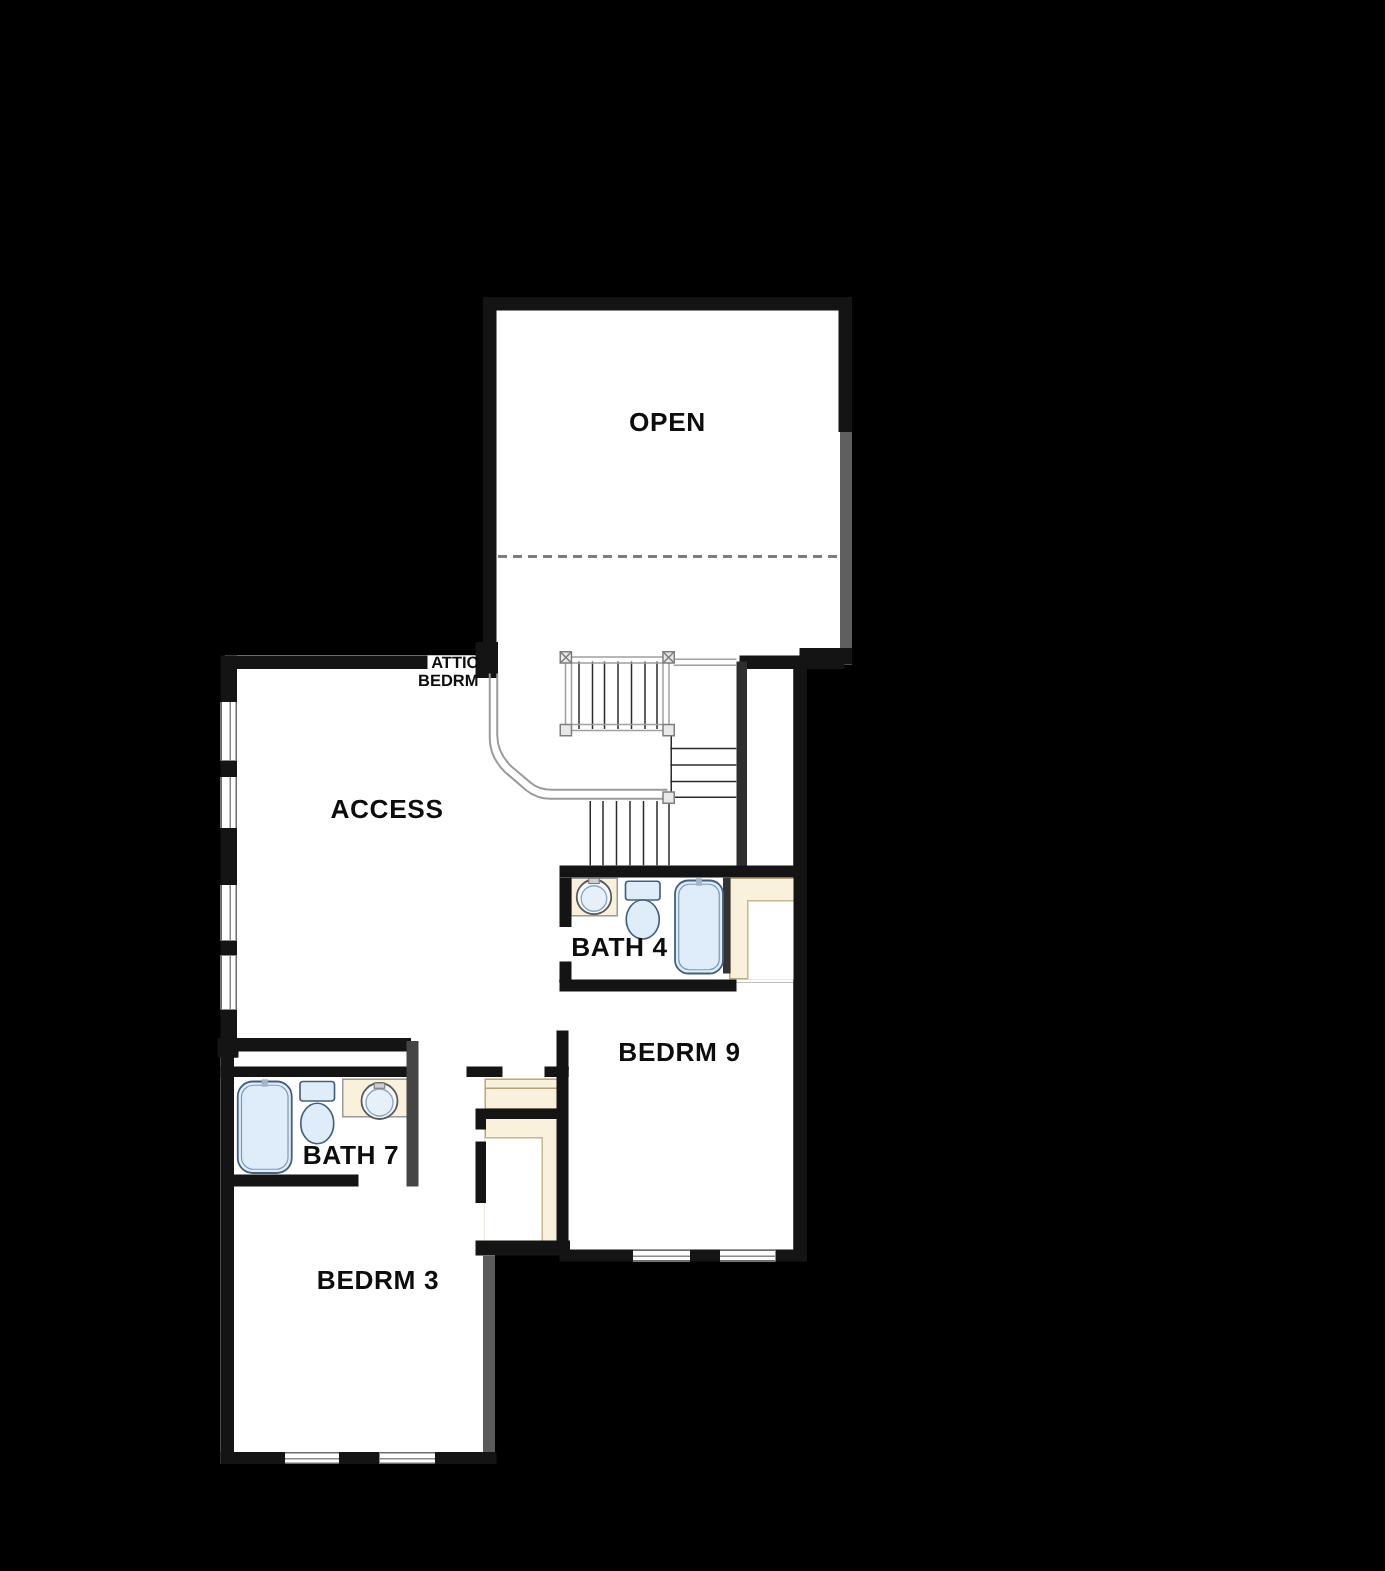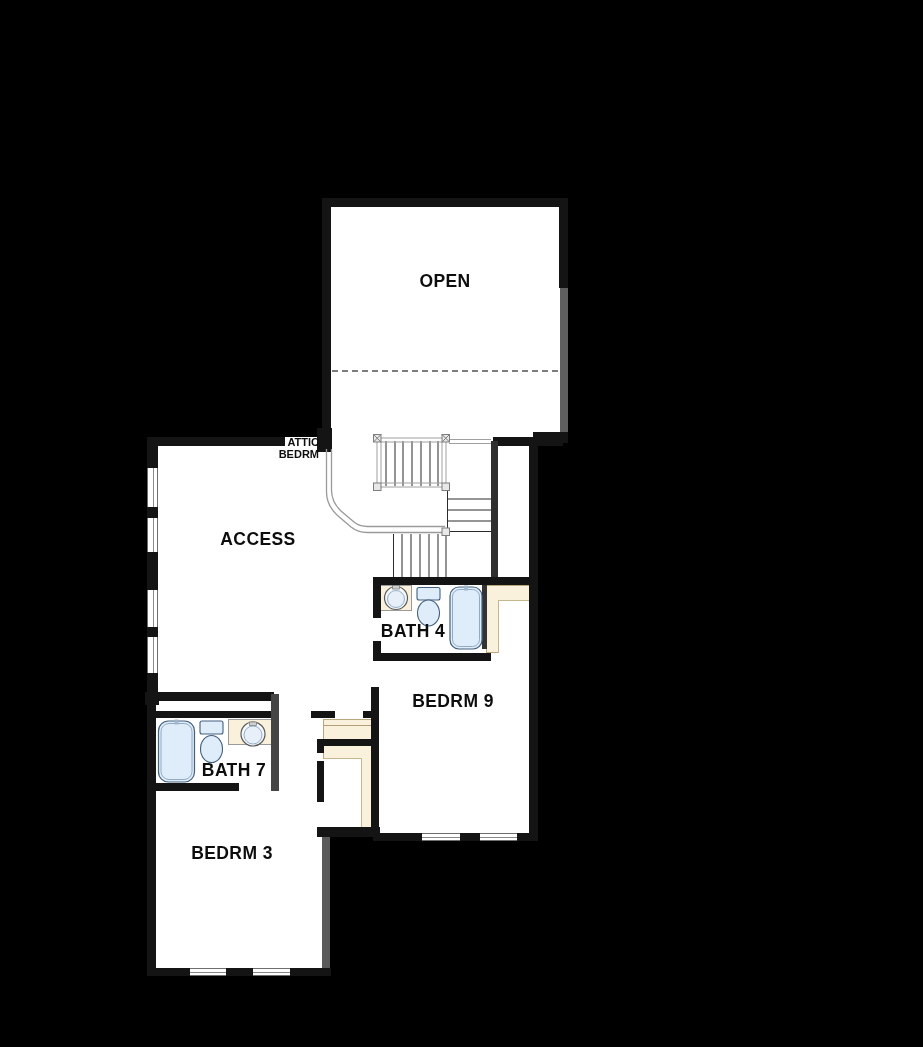--- a/index.html
+++ b/index.html
@@ -194,19 +194,19 @@
       <circle cx="253" cy="735" r="9" fill="#e7f0f9" stroke="#89a6c2" stroke-width="0.9"></circle>
       <rect x="249.5" y="722" width="7" height="3.5" fill="#cfcfcf" stroke="#777" stroke-width="0.7"></rect>
     </g>
   </svg>
 
   <div class="room-label" style="left:335px;top:271px;width:220px;">OPEN</div>
   <div class="room-label" style="left:168px;top:529px;width:180px;">ACCESS</div>
   <div class="room-label" style="left:353px;top:621px;width:120px;">BATH 4</div>
   <div class="room-label" style="left:373px;top:691px;width:160px;">BEDRM 9</div>
   <div class="room-label" style="left:174px;top:760px;width:120px;">BATH 7</div>
-  <div class="room-label" style="left:152px;top:843px;width:160px;">BEDRM 3</div>
+  <div class="room-label" style="left:172px;top:843px;width:160px;">BEDRM 3</div>
   <div class="attic-label" style="left:267px;top:437px;width:52px;">
     <div>ATTIC</div>
     <div>BEDRM</div>
   </div>
 
 </div>
 
 </body></html>

